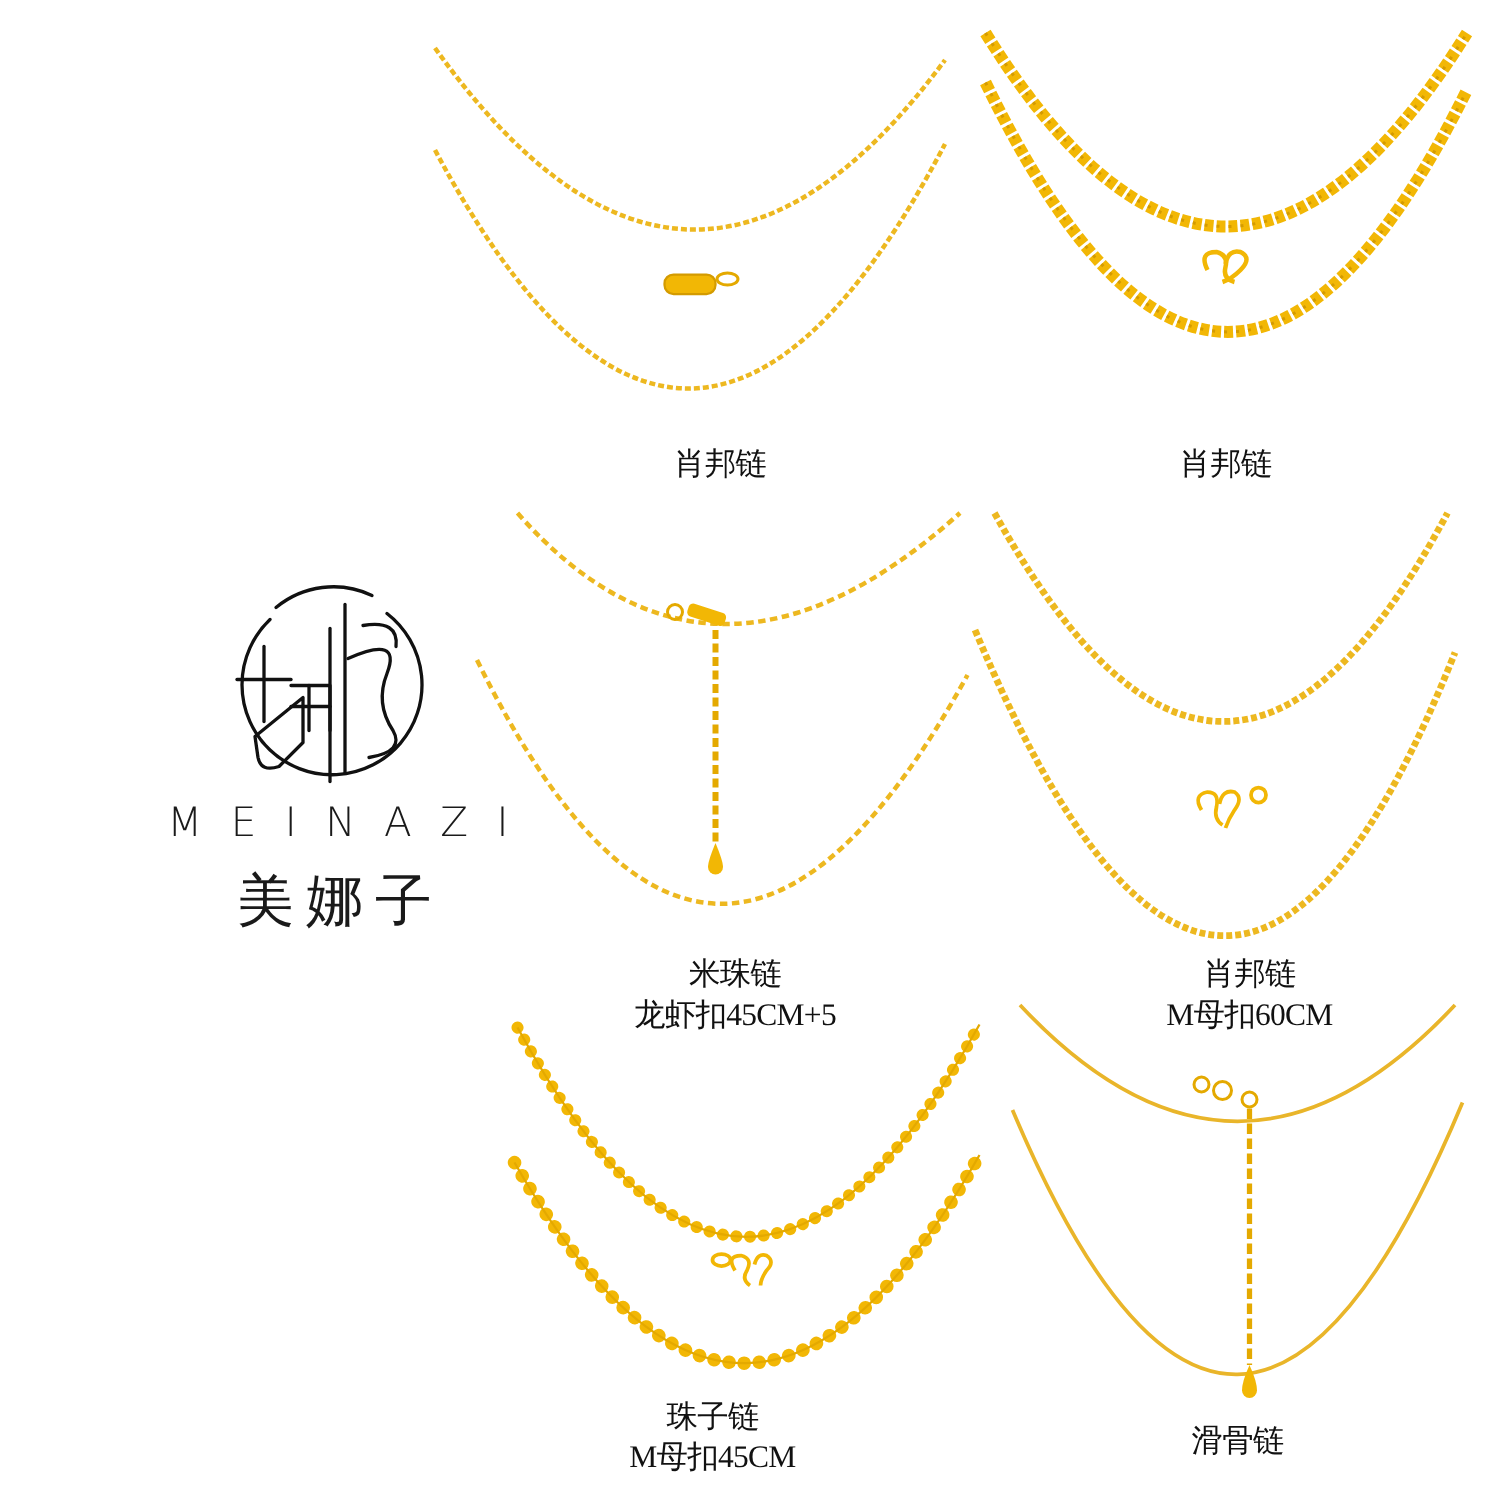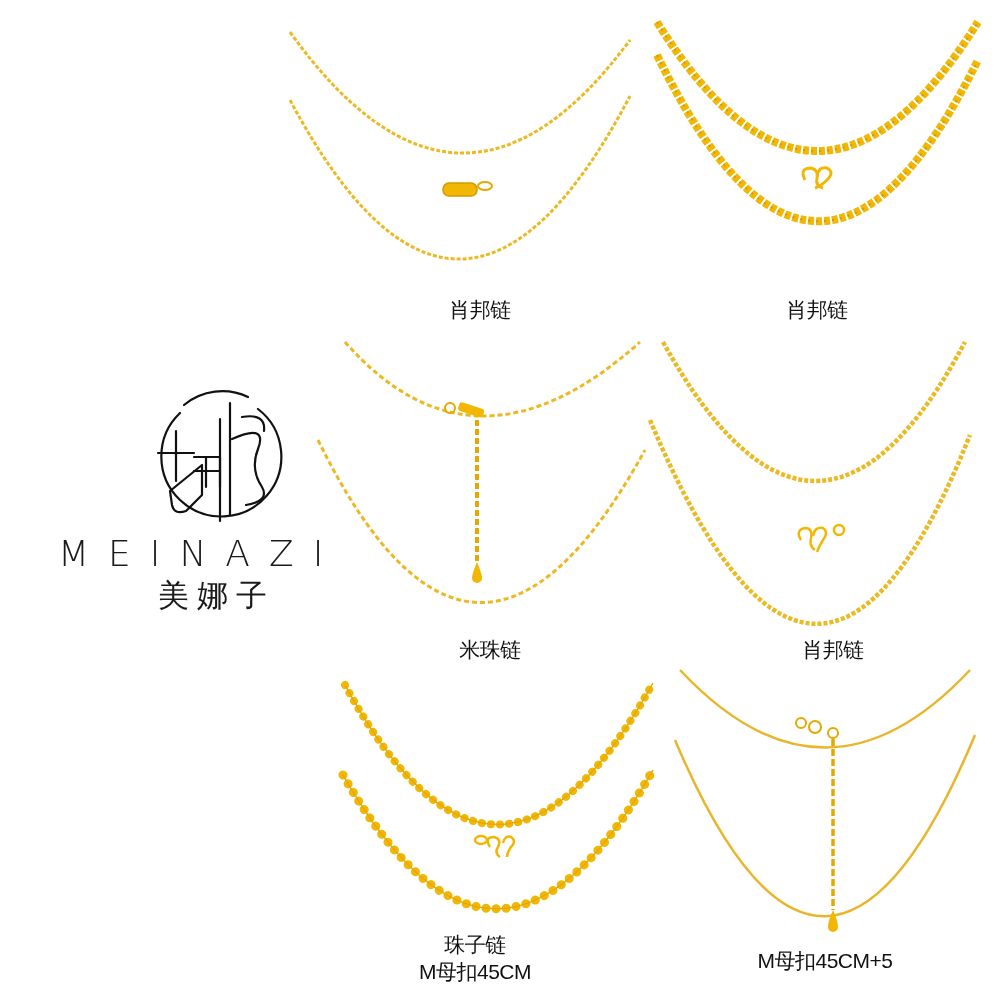--- a/index.html
+++ b/index.html
@@ -1,23 +1,23 @@
 <!DOCTYPE html>
 <html><head>
 <meta charset="utf-8">
 <style>
   html, body { margin: 0; padding: 0; background: #ffffff; }
   body { width: 1000px; height: 1000px; position: relative; overflow: hidden; font-family: "DejaVu Serif", "Liberation Serif", serif; }
   .logo { position: absolute; left: 40px; top: 365px; width: 300px; height: 260px; }
   .logo-mark { position: absolute; left: 110px; top: 18px; width: 140px; height: 150px; }
-  .brand-en { position: absolute; left: 10px; top: 168px; width: 300px; font-family: "DejaVu Sans", "Liberation Sans", sans-serif; font-size: 36px; letter-spacing: 19px; color: #1a1a1a; font-weight: 300; text-align: left; padding-left: 8px; }
-  .brand-cn { position: absolute; left: 118px; top: 210px; font-family: "DejaVu Sans", sans-serif; font-size: 31px; letter-spacing: 8px; color: #1a1a1a; font-weight: 300; }
+  .brand-en { position: absolute; left: 10px; top: 168px; width: 300px; font-family: "DejaVu Sans", "Liberation Sans", sans-serif; font-size: 27px; letter-spacing: 19px; color: #1a1a1a; font-weight: 300; text-align: right; padding-left: 8px; }
+  .brand-cn { position: absolute; left: 118px; top: 210px; font-family: "DejaVu Sans", sans-serif; font-size: 38px; letter-spacing: 8px; color: #1a1a1a; font-weight: 300; }
   .card { position: absolute; }
   .card svg { position: absolute; left: 0; top: 0; }
-  .label { position: absolute; text-align: center; color: #111; font-size: 21px; line-height: 27px; font-family: Liberation Sans, sans-serif; letter-spacing: -0.5px; }
+  .label { position: absolute; text-align: center; color: #111; font-size: 21px; line-height: 27px; font-family: Liberation Serif, serif; letter-spacing: -0.5px; }
   .label .l1, .label .l2 { display: block; white-space: nowrap; }
 </style>
 </head>
 <body>
 
 <div class="logo">
   <svg class="logo-mark" viewBox="0 0 140 150" width="140" height="150">
     <g fill="none" stroke="#111" stroke-width="2.2" stroke-linecap="round" stroke-linejoin="round">
 
       <path d="M108 26 A60 60 0 1 1 30 30"></path>
@@ -77,35 +77,37 @@
     <path d="M8 100 Q165 420 335 110" fill="none" stroke="#EDB820" stroke-width="3" stroke-dasharray="5 3"></path>
     <g>
       <circle cx="140" cy="68" r="5" fill="none" stroke="#E4A900" stroke-width="2"></circle>
       <rect x="148" y="65" width="26" height="9" rx="3" fill="#F2B705" transform="rotate(18 160 70)"></rect>
     </g>
     <path d="M167 80 L167 222" fill="none" stroke="#E4A900" stroke-width="4" stroke-dasharray="6 3"></path>
     <path d="M167 222 Q162 234 162 238 a5 5 0 0 0 10 0 Q172 234 167 222 Z" fill="#F2B705"></path>
   </svg>
   <div class="label" style="left:80px;top:296px;width:200px;">
     <span class="l1">米珠链</span>
+    <span class="l2">龙虾扣45CM+5</span>
   </div>
 </div>
 
 <div class="card" style="left:645px;top:340px;width:345px;height:345px;">
   <svg width="345" height="345">
     <path d="M18 2 Q172 280 320 2" fill="none" stroke="#EDB820" stroke-width="4.5" stroke-dasharray="4 2"></path>
     <path d="M5 80 Q172 480 325 95" fill="none" stroke="#EDB820" stroke-width="4.5" stroke-dasharray="4 2"></path>
     <g fill="none" stroke="#F2B705" stroke-width="2.5">
       <path d="M156 200 q-6 -10 4 -12 q8 0 6 10 q-2 8 4 12"></path>
       <path d="M168 196 q2 -10 10 -8 q6 4 0 12 q-4 6 -6 12"></path>
       <circle cx="194" cy="190" r="5"></circle>
     </g>
   </svg>
   <div class="label" style="left:88px;top:296px;width:200px;">
     <span class="l1">肖邦链</span>
+    <span class="l2">M母扣60CM</span>
   </div>
 </div>
 
 <div class="card" style="left:335px;top:675px;width:325px;height:325px;">
   <svg width="325" height="325">
     <path d="M10 10 Q162 290 318 8" fill="none" stroke="#F2B705" stroke-width="8" stroke-dasharray="0.1 9" stroke-linecap="round"></path>
     <path d="M10 10 Q162 290 318 8" fill="none" stroke="#E4A900" stroke-width="1.5"></path>
     <path d="M8 100 Q162 370 318 95" fill="none" stroke="#F2B705" stroke-width="9" stroke-dasharray="0.1 10" stroke-linecap="round"></path>
     <path d="M8 100 Q162 370 318 95" fill="none" stroke="#E4A900" stroke-width="1.5"></path>
     <g fill="none" stroke="#F2B705" stroke-width="2.5">
@@ -126,15 +128,15 @@
     <path d="M10 75 Q160 430 310 70" fill="none" stroke="#E9B52A" stroke-width="2.5"></path>
     <g fill="none" stroke="#E4A900" stroke-width="2">
       <circle cx="136" cy="58" r="5"></circle>
       <circle cx="150" cy="62" r="6"></circle>
       <circle cx="168" cy="68" r="5"></circle>
     </g>
     <path d="M168 74 L168 245" fill="none" stroke="#E4A900" stroke-width="3.5" stroke-dasharray="7 3"></path>
     <path d="M168 245 Q163 256 163 262 a5 5 0 0 0 10 0 Q173 256 168 245 Z" fill="#F2B705"></path>
   </svg>
   <div class="label" style="left:60px;top:282px;width:200px;">
-    <span class="l2">M母扣45CM+5</span>
+    <span class="l1">滑骨链</span>
   </div>
 </div>
 
 </body></html>

